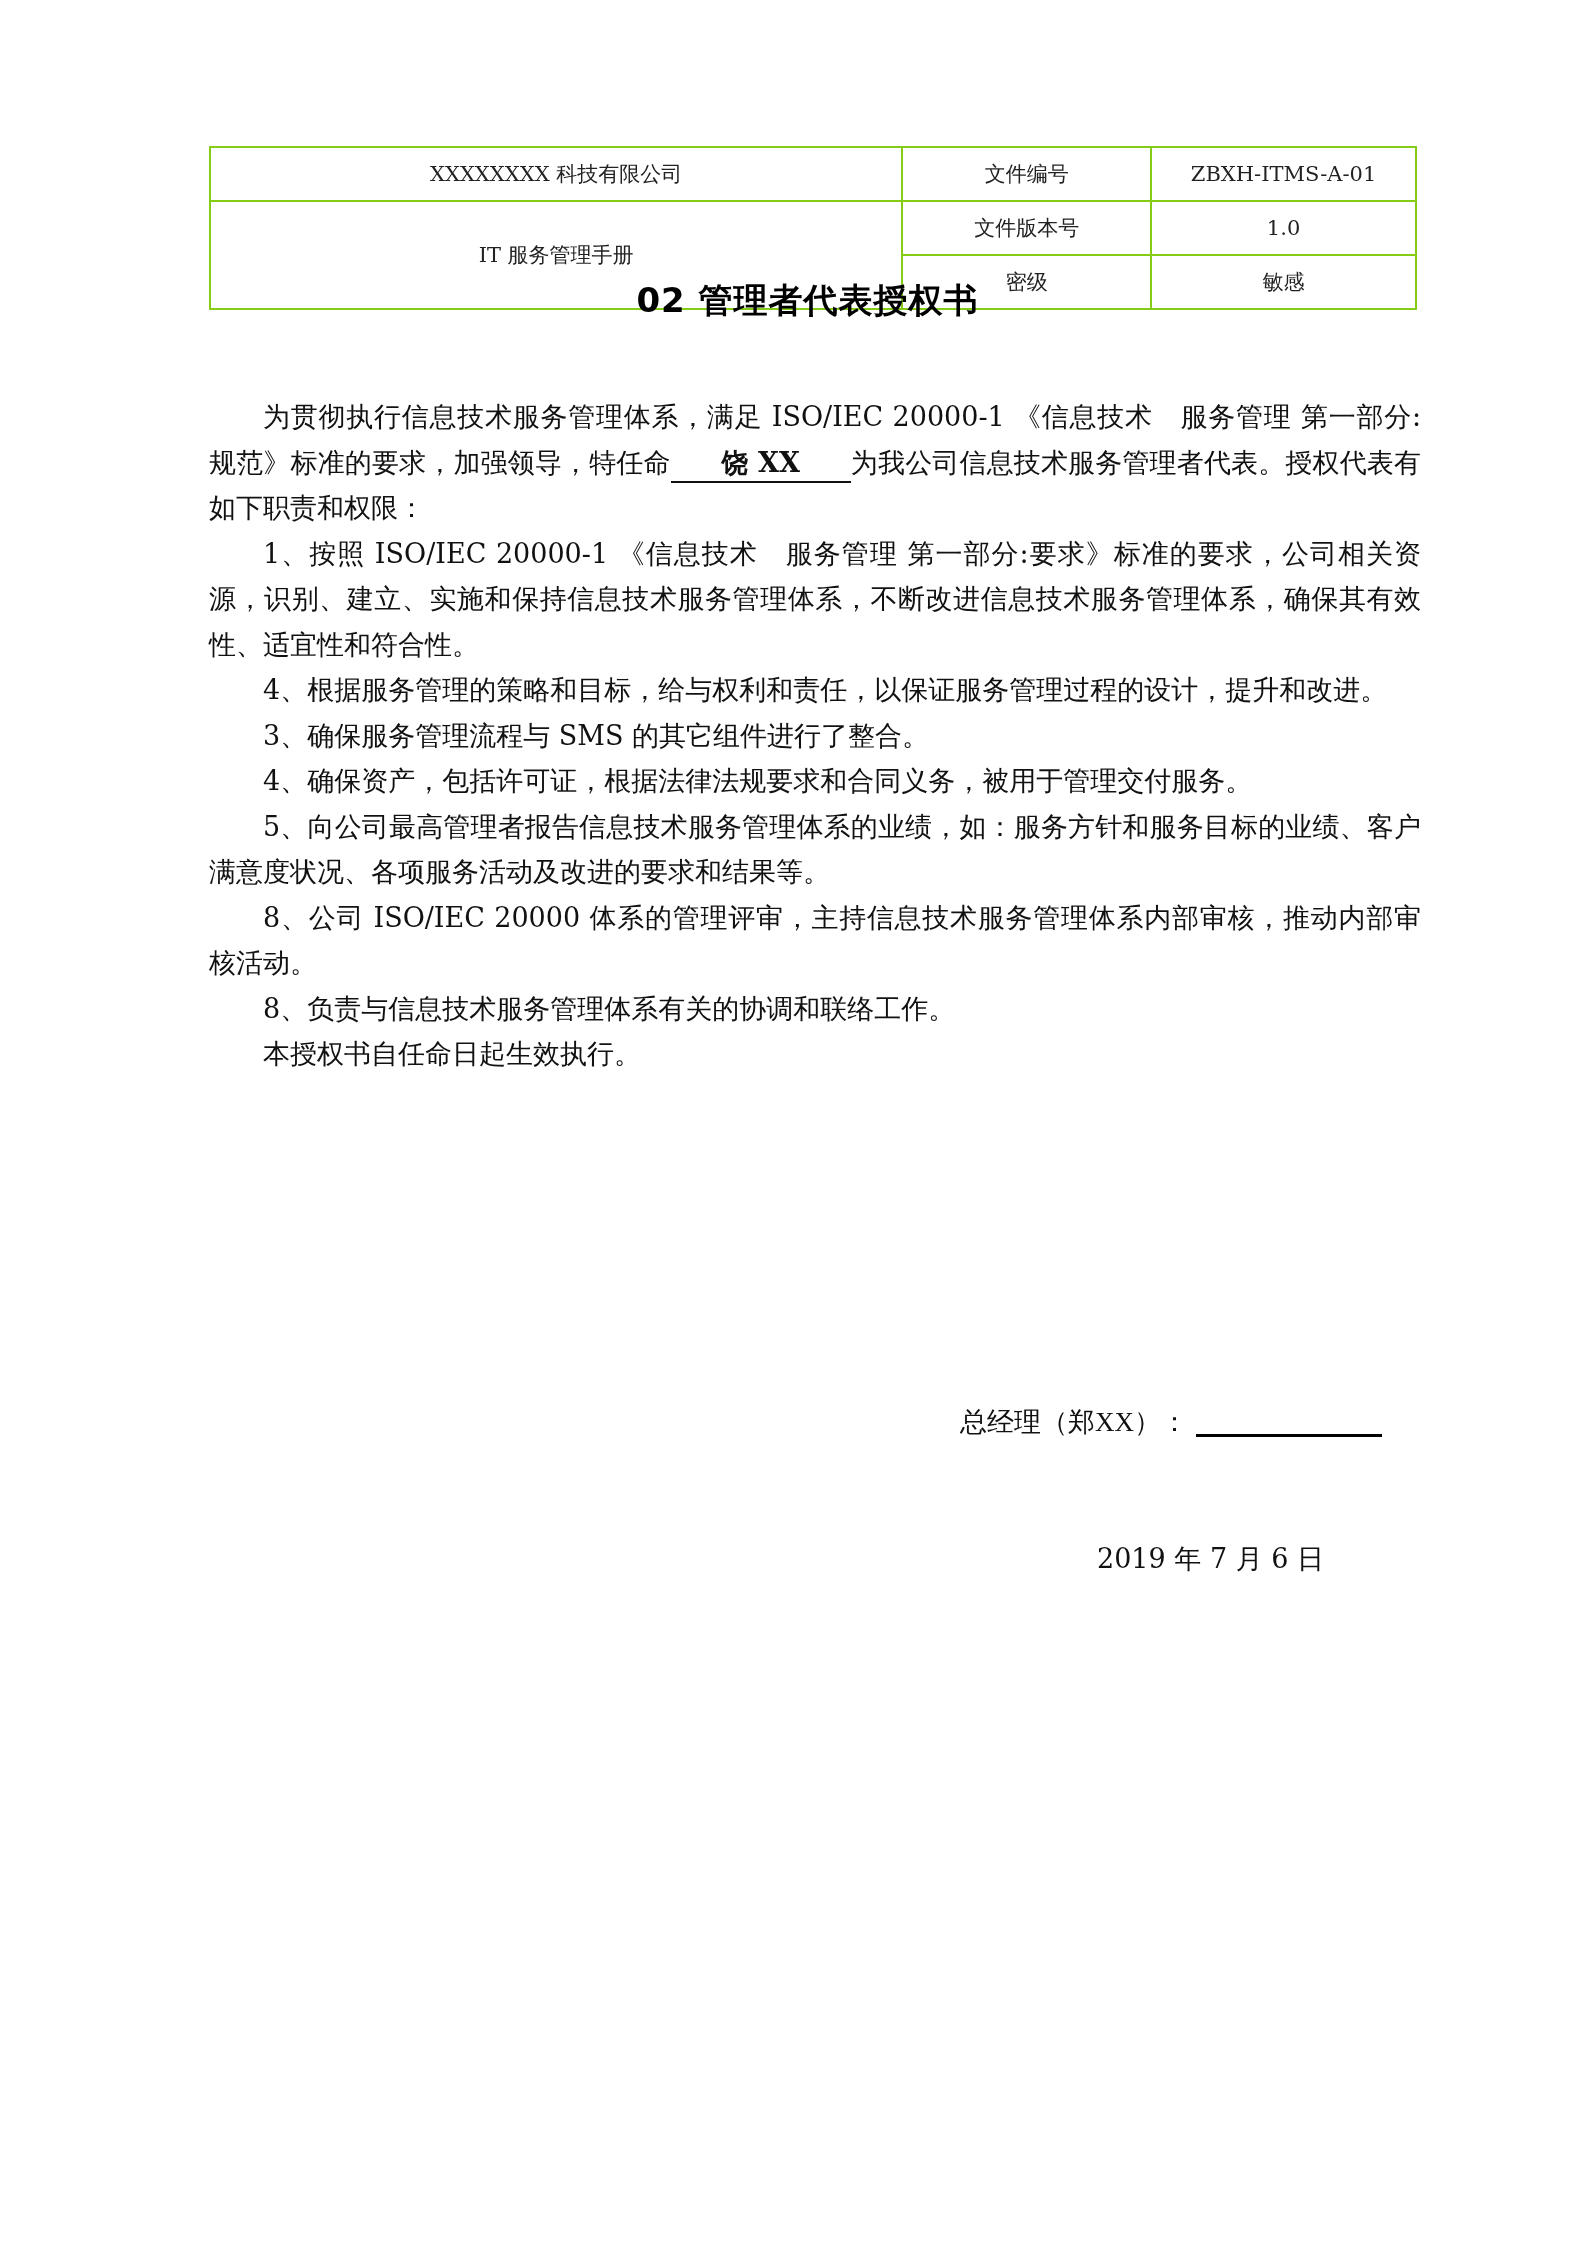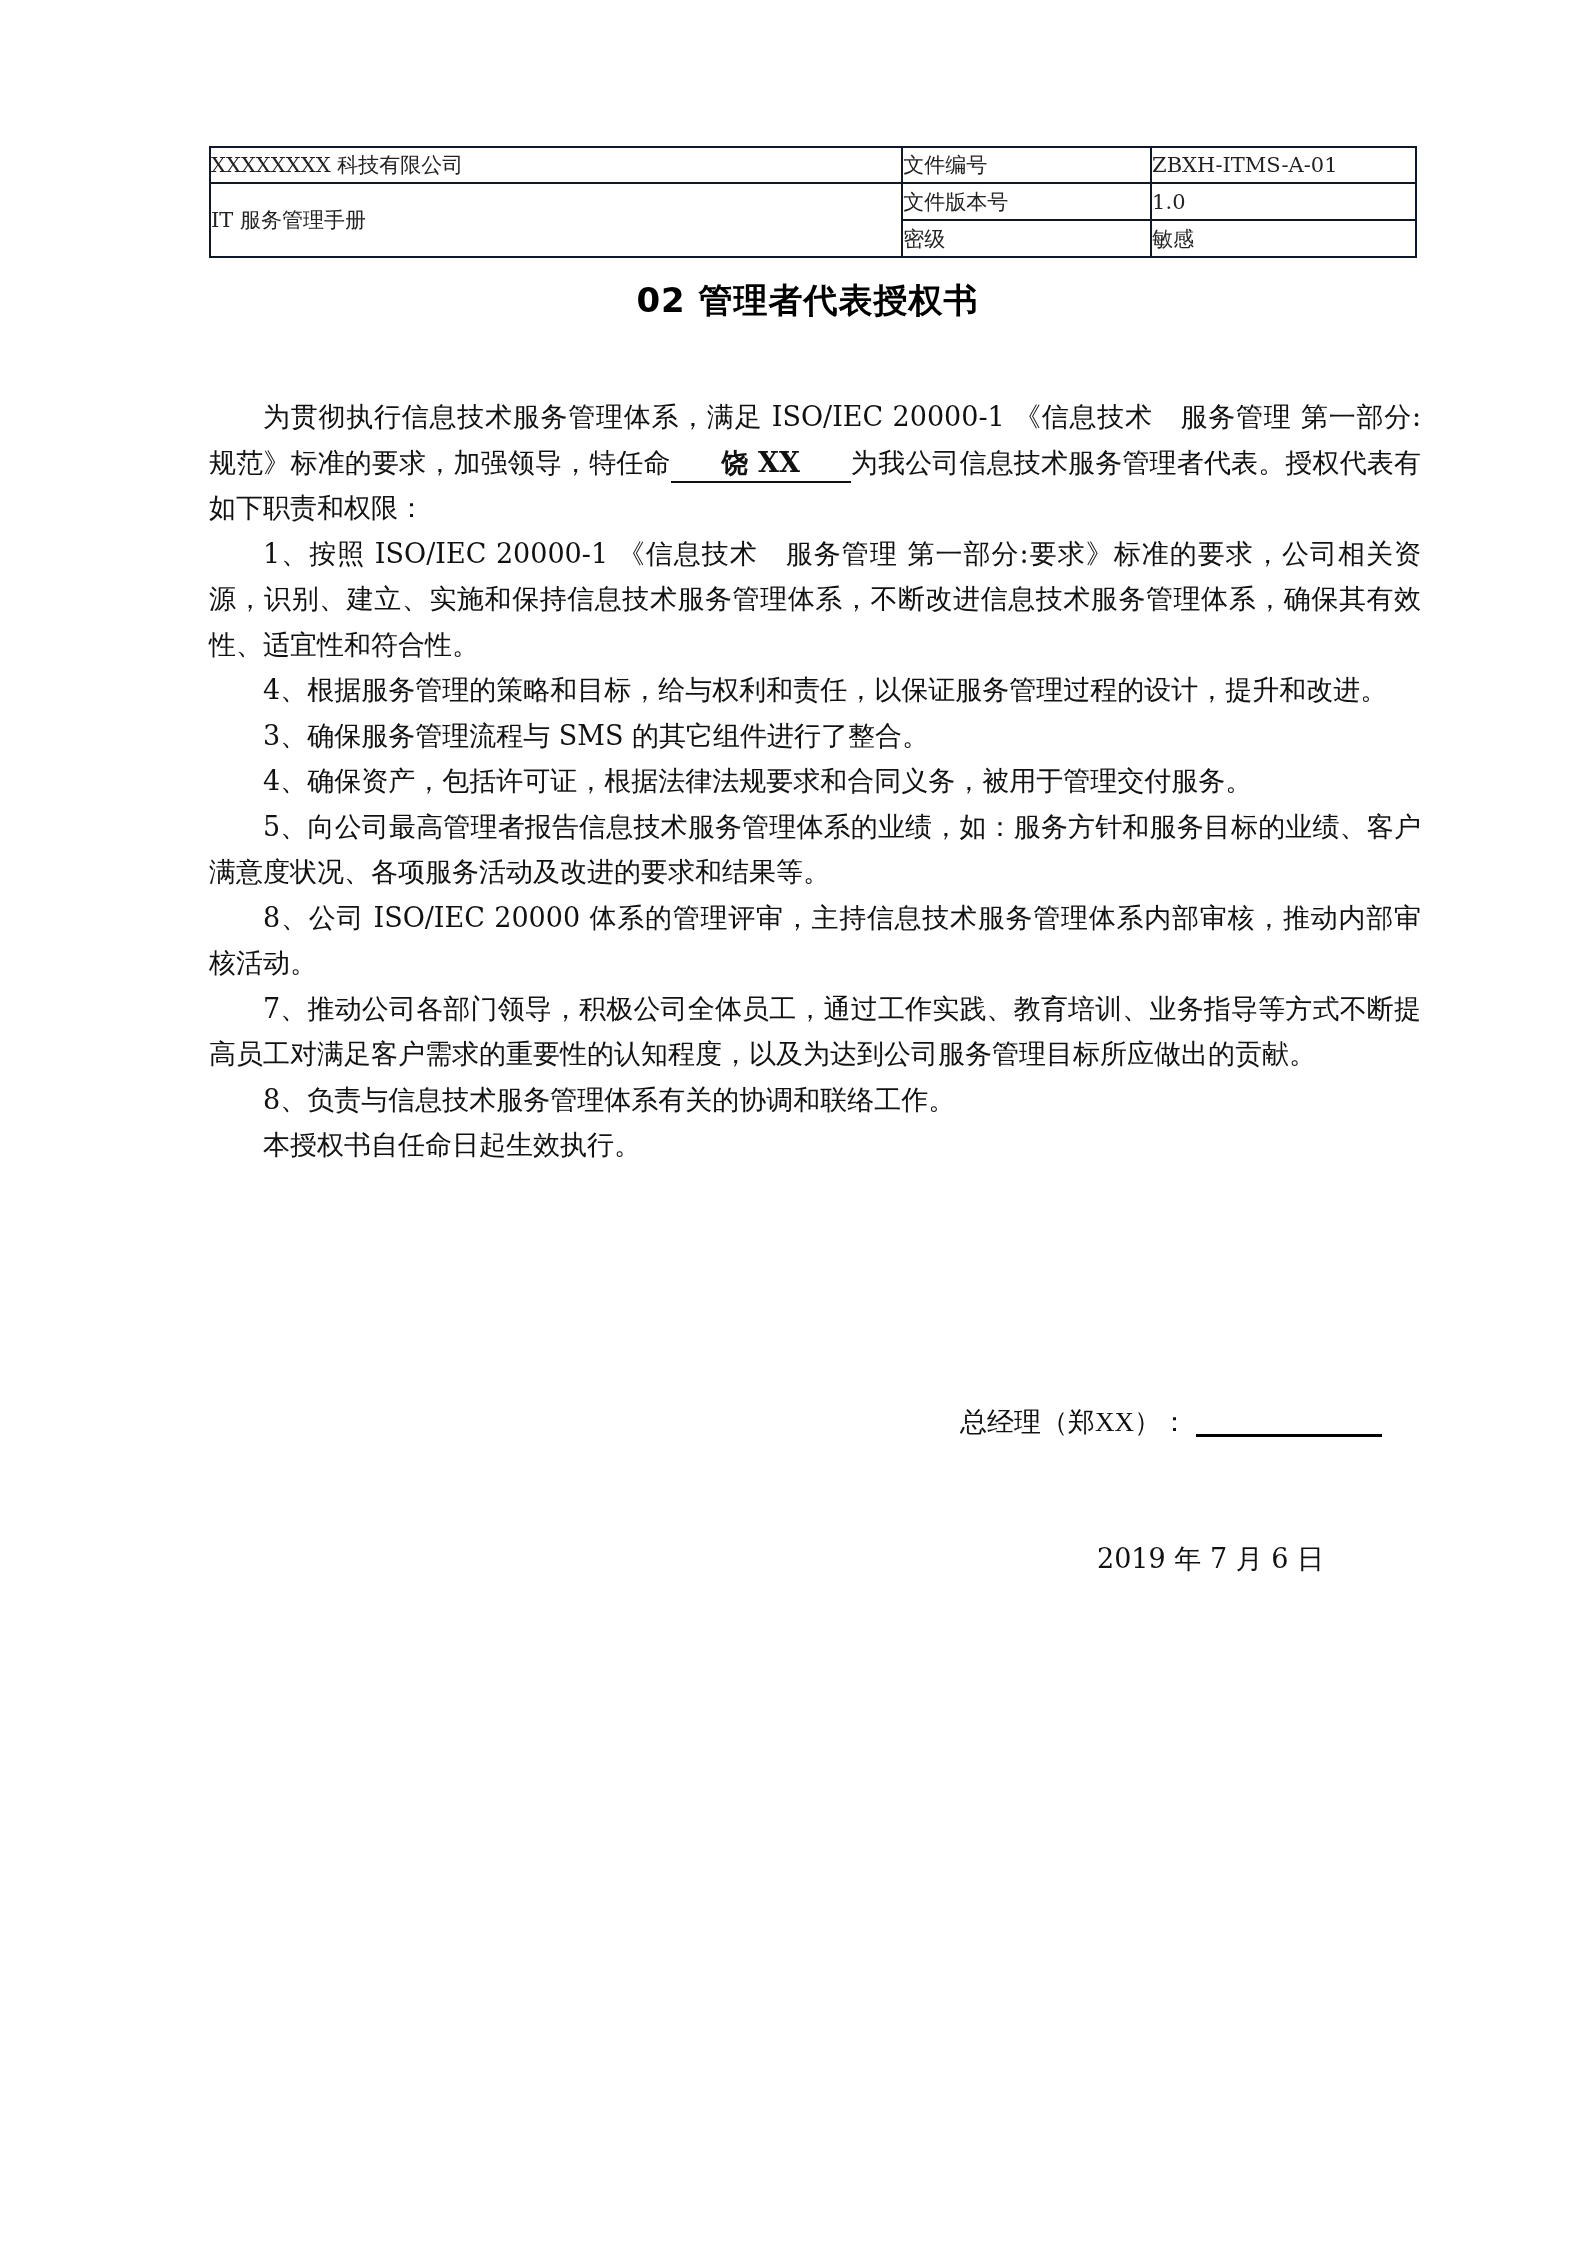--- a/index.html
+++ b/index.html
@@ -9,23 +9,23 @@
     color: #111111;
   }
   .header-table {
     position: absolute; left: 209px; top: 146px;
     width: 1208px; border-collapse: collapse;
     table-layout: fixed;
     font-family: "DejaVu Serif", "Liberation Serif", serif;
     font-size: 21px; color: #222;
   }
   .header-table td {
-    border: 2px solid #0f172a;
-    text-align: left; vertical-align: middle;
-    padding: 0; height: 34px; line-height: 34px;
+    border: 2px solid #84cc16;
+    text-align: center; vertical-align: middle;
+    padding: 9px; height: 34px; line-height: 34px;
     white-space: nowrap;
   }
   .col-a { width: 690px; }
   .col-b { width: 248px; }
   .col-c { width: 264px; }
   .doc-title {
     position: absolute; left: 0; width: 1587px; top: 278px;
     text-align: center; font-family: "DejaVu Sans", "Liberation Sans", sans-serif;
     font-weight: bold; font-size: 34px; letter-spacing: 1px; color: #000; padding-left: 14px;
   }
@@ -83,21 +83,20 @@
 <div class="doc-title">02  管理者代表授权书</div>
 
 <div class="body-text">
   <p><span>为贯彻执行信息技术服务管理体系，满足 ISO/IEC 20000-1 《信息技术　服务管理 第一部分:规范》标准的要求，加强领导，特任命</span><span class="appoint-blank">饶 XX</span><span>为我公司信息技术服务管理者代表。授权代表有如下职责和权限：</span></p>
   <p>1、按照 ISO/IEC 20000-1 《信息技术　服务管理 第一部分:要求》标准的要求，公司相关资源，识别、建立、实施和保持信息技术服务管理体系，不断改进信息技术服务管理体系，确保其有效性、适宜性和符合性。</p>
   <p>4、根据服务管理的策略和目标，给与权利和责任，以保证服务管理过程的设计，提升和改进。</p>
   <p>3、确保服务管理流程与 SMS 的其它组件进行了整合。</p>
   <p>4、确保资产，包括许可证，根据法律法规要求和合同义务，被用于管理交付服务。</p>
   <p>5、向公司最高管理者报告信息技术服务管理体系的业绩，如：服务方针和服务目标的业绩、客户满意度状况、各项服务活动及改进的要求和结果等。</p>
   <p>8、公司 ISO/IEC 20000 体系的管理评审，主持信息技术服务管理体系内部审核，推动内部审核活动。</p>
-  <p>7、推动公司各部门领导，积极公司全体员工，通过工作实践、教育培训、业务指导等方式不断提高员工对满足客户需求的重要性的认知程度，以及为达到公司服务管理目标所应做出的贡献。</p>
   <p>8、负责与信息技术服务管理体系有关的协调和联络工作。</p>
   <p>本授权书自任命日起生效执行。</p>
 </div>
 
 <div class="sign-row">
   <span>总经理（郑XX）：</span><span class="sign-line"></span>
 </div>
 
 <div class="date-row">2019 年 7 月 6 日</div>
 

